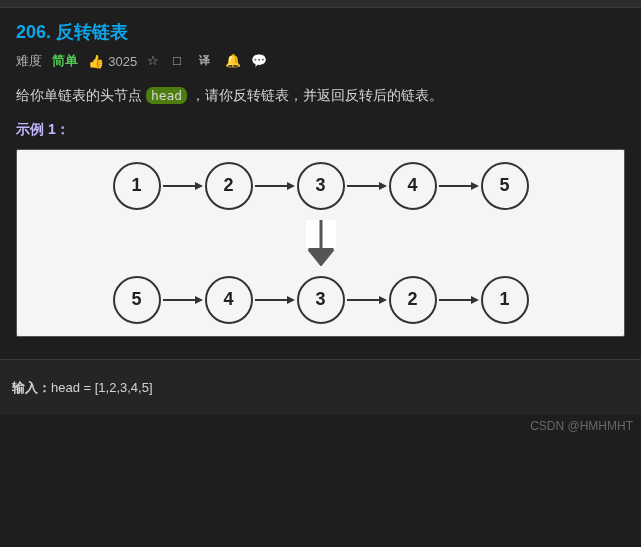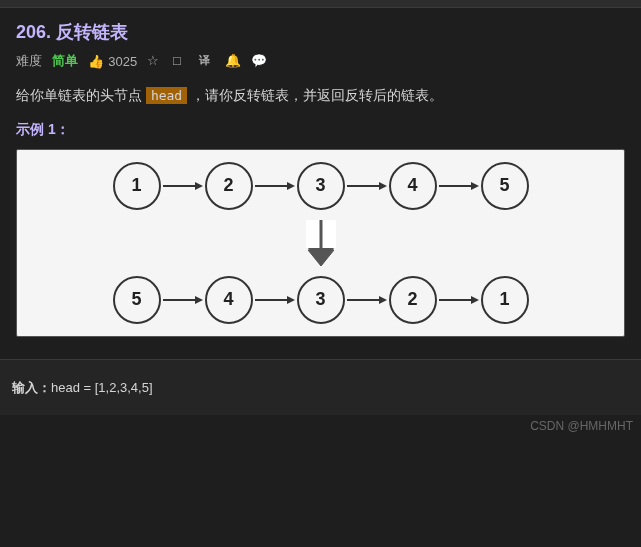--- a/index.html
+++ b/index.html
@@ -18,21 +18,21 @@
       border-bottom: 1px solid #3a3a3a;
     }
 
     .content {
       padding: 12px 16px;
     }
 
     .problem-title {
       font-size: 18px;
       font-weight: bold;
-      color: #c4b5fd;
+      color: #0ea5e9;
       margin-bottom: 8px;
     }
 
     .meta-row {
       display: flex;
       align-items: center;
       gap: 10px;
       margin-bottom: 14px;
       font-size: 13px;
     }
@@ -62,24 +62,24 @@
     }
 
     .description {
       color: #d4d4d4;
       margin-bottom: 14px;
       line-height: 1.6;
       font-size: 14px;
     }
 
     .code-inline {
-      background: #a16207;
+      background: #4d7c0f;
       color: #d4d4d4;
       padding: 1px 5px;
-      border-radius: 0;
+      border-radius: 7px;
       font-family: monospace;
       font-size: 13px;
     }
 
     .example-label {
       font-weight: bold;
       color: #c4b5fd;
       margin-bottom: 10px;
       font-size: 14px;
     }

